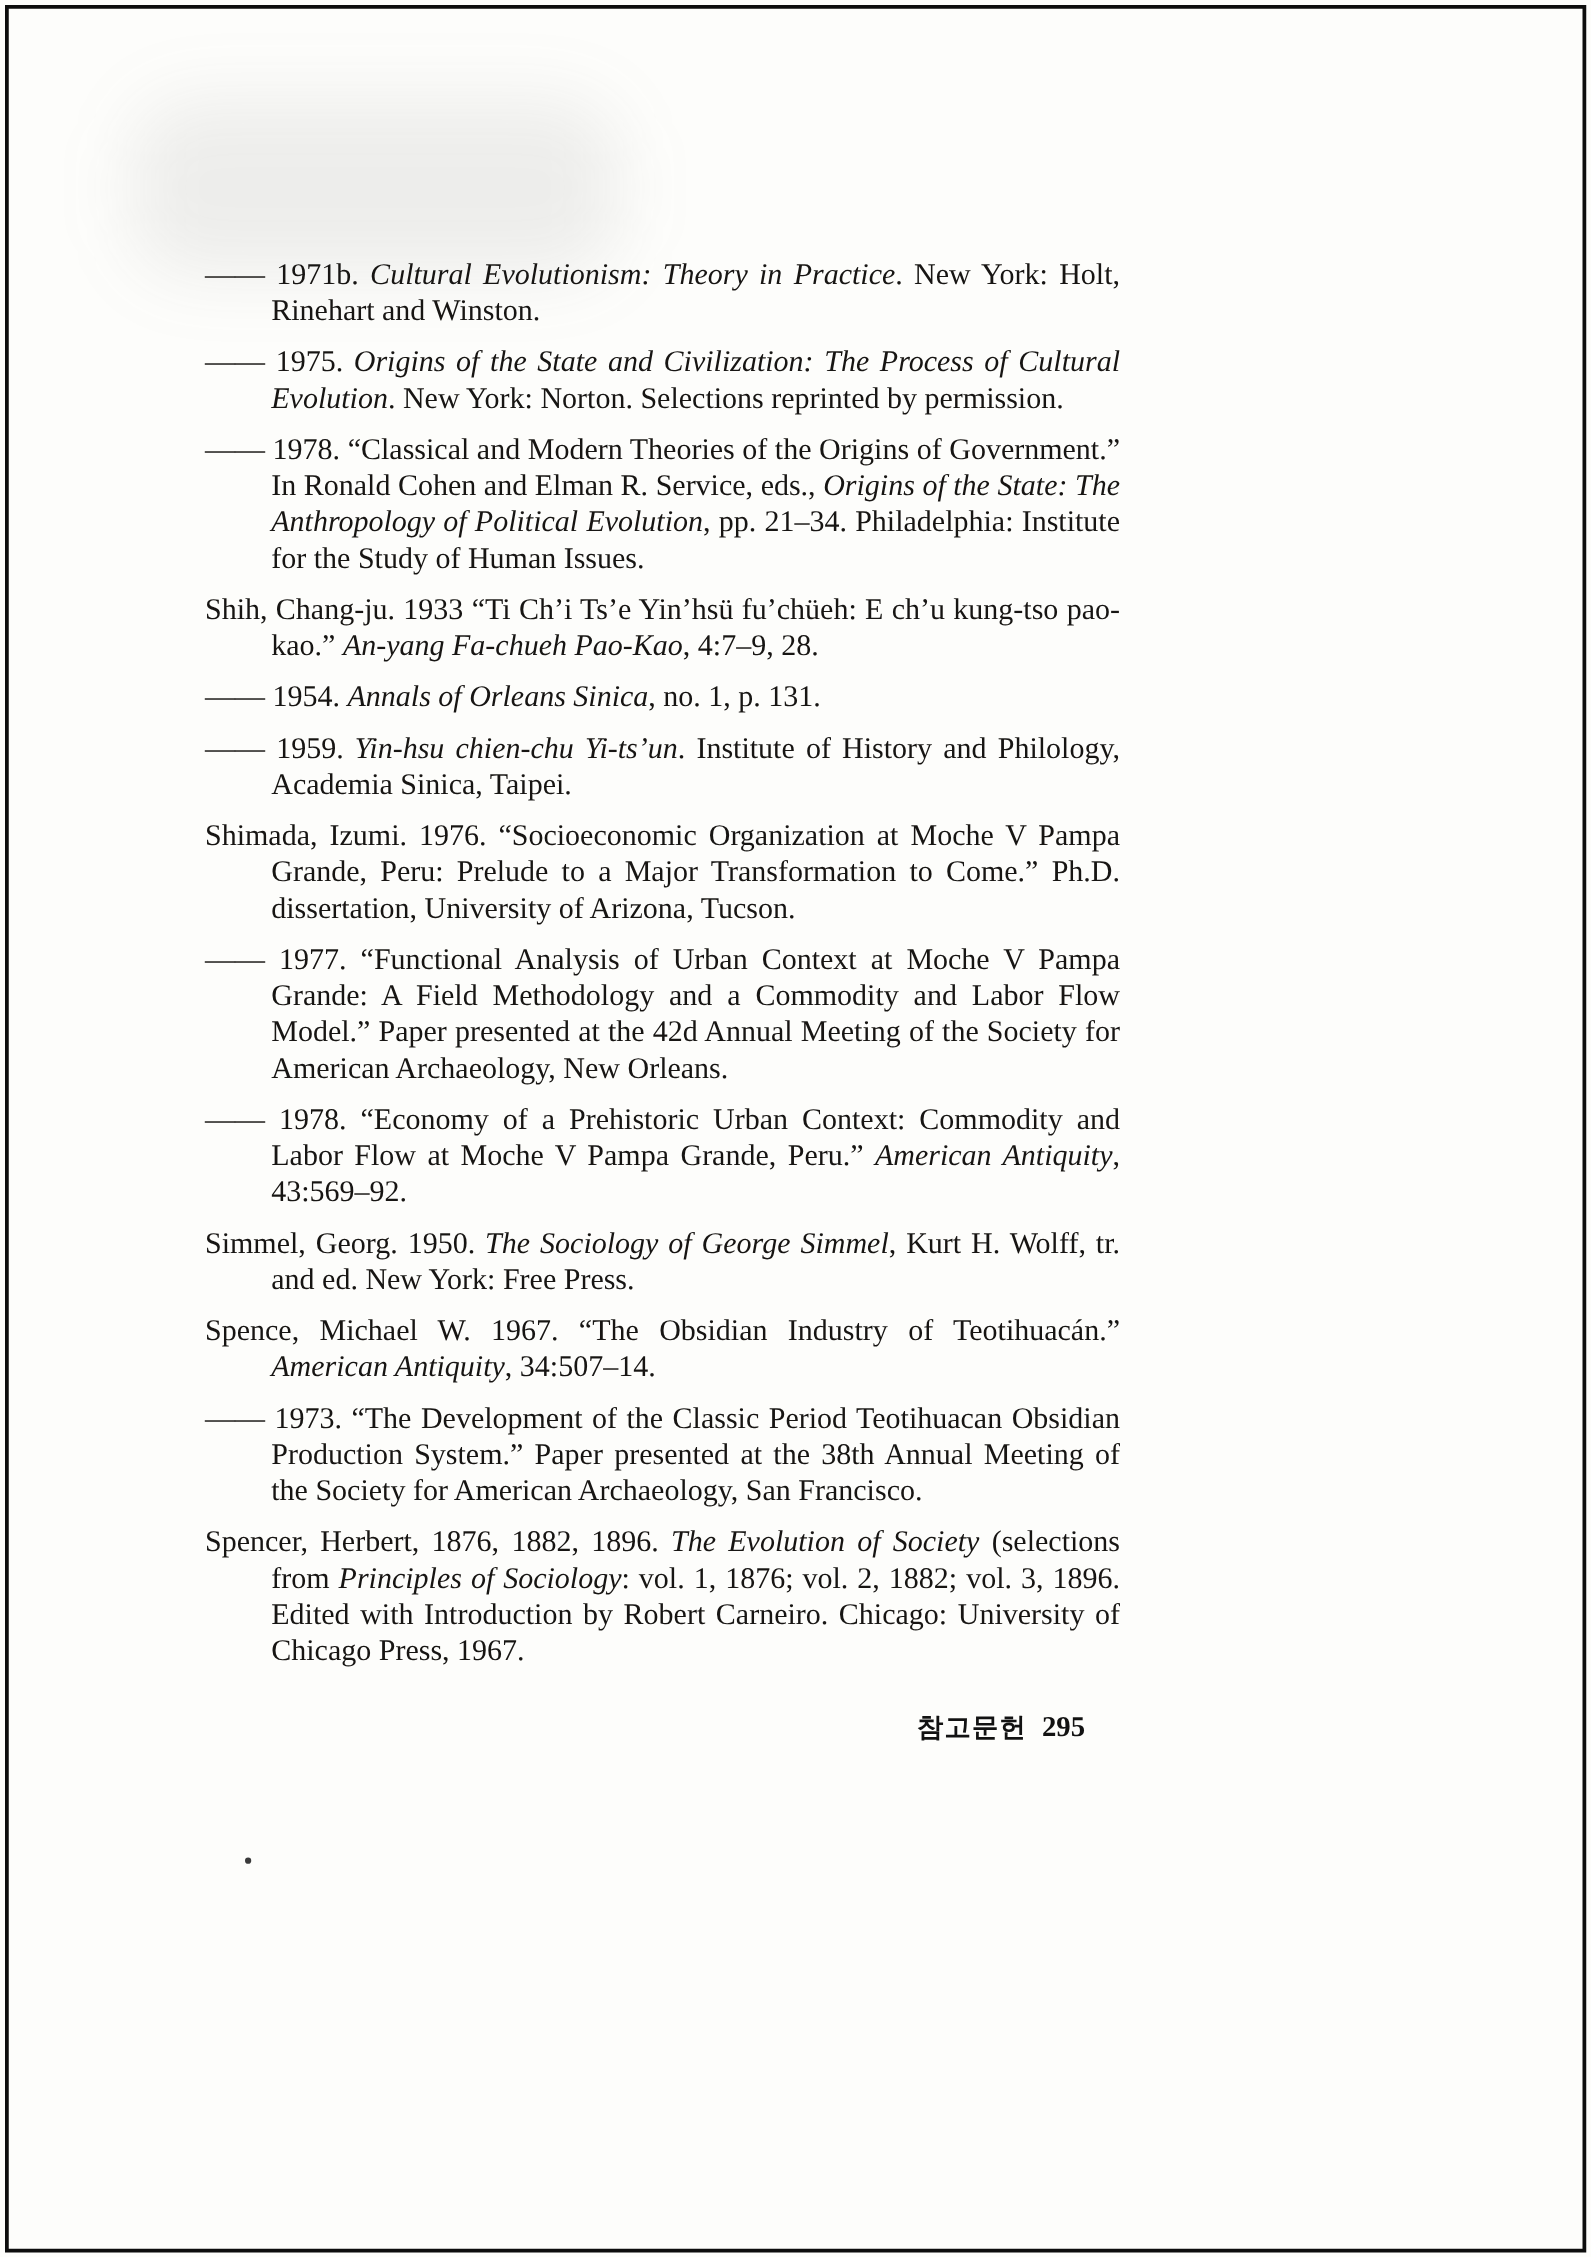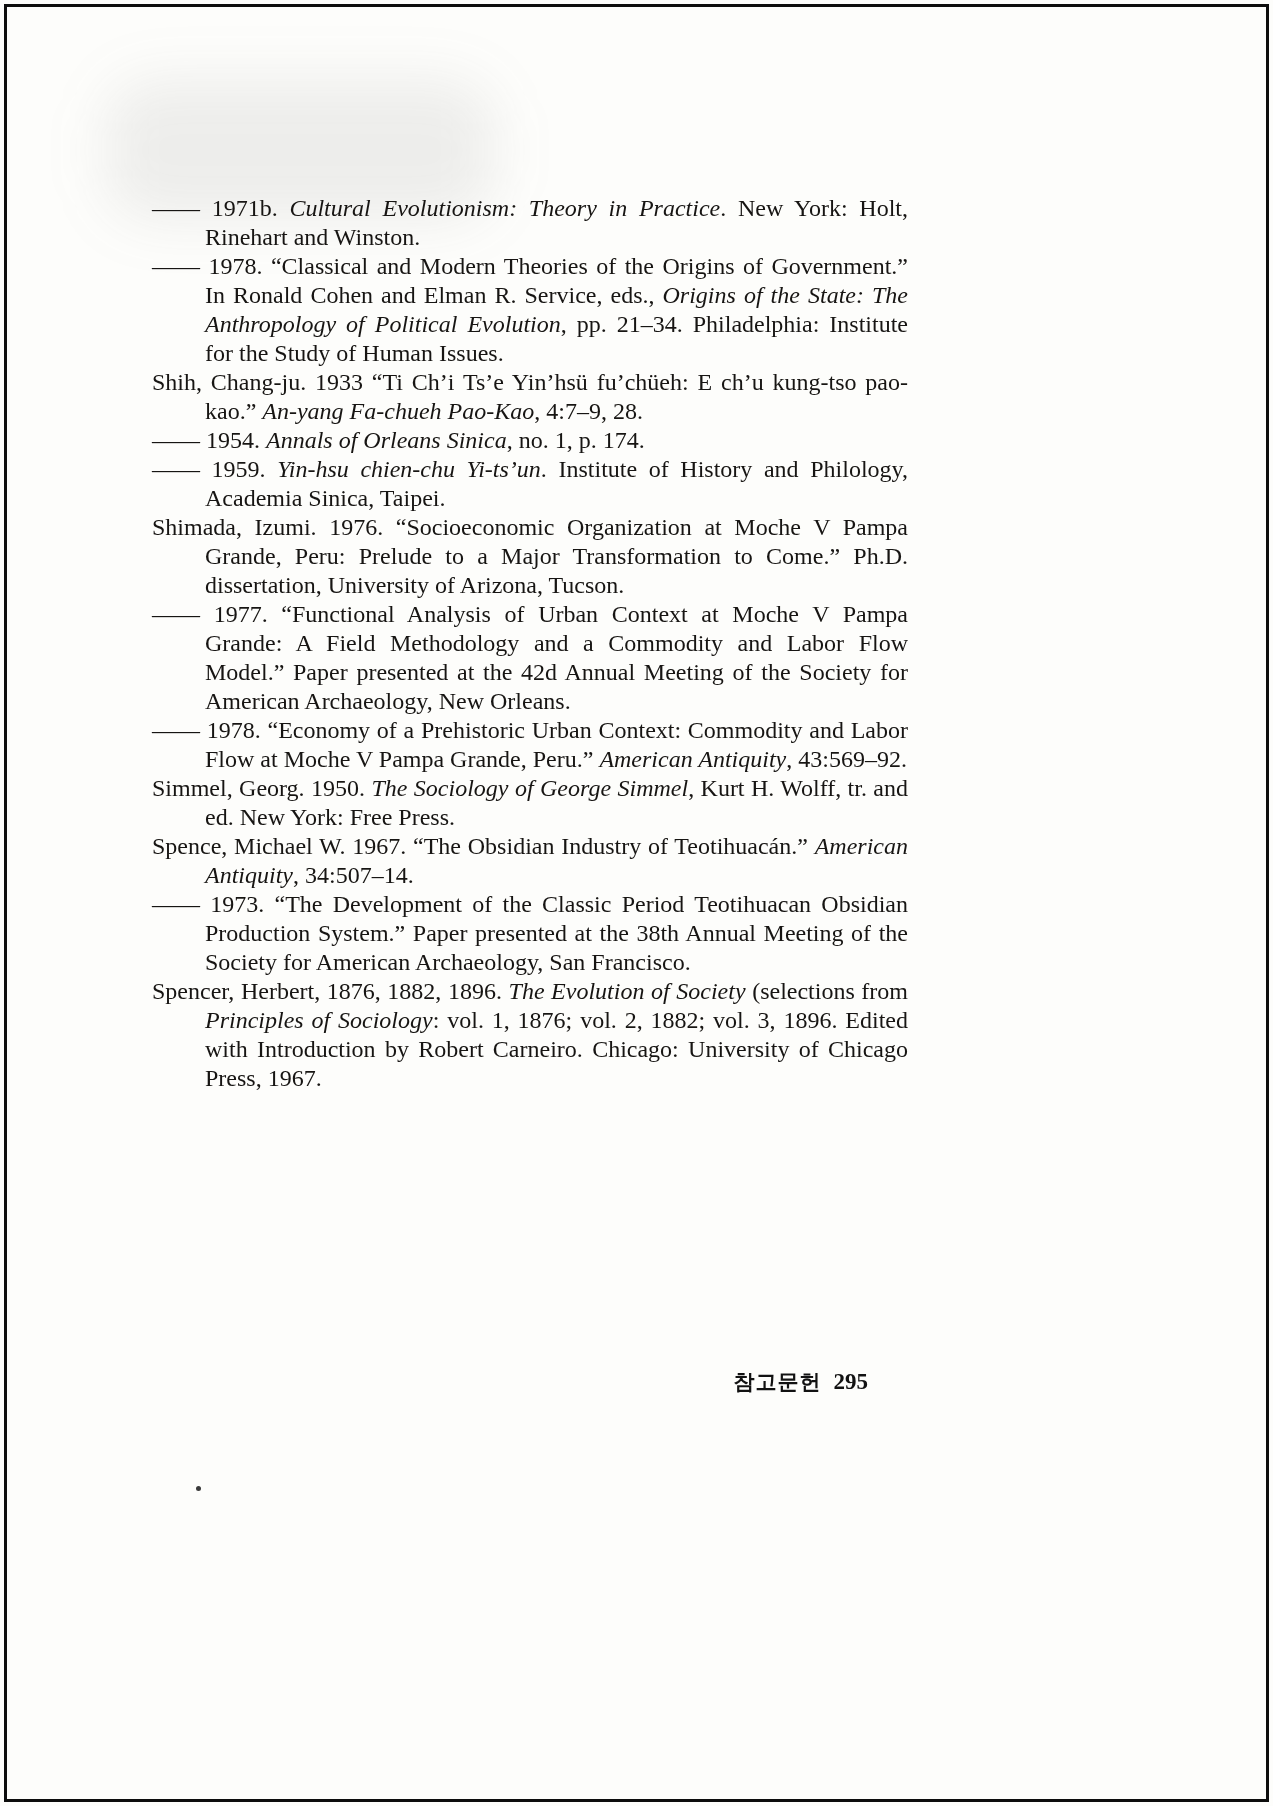--- a/index.html
+++ b/index.html
@@ -38,21 +38,21 @@
     width: 756px;
     color: #171513;
     font-family: "Liberation Serif", "DejaVu Serif", serif;
     font-size: 24px;
     line-height: 29px;
     text-align: justify;
     hyphens: auto;
     -webkit-hyphens: auto;
   }
   .entry {
-    margin: 0;
+    margin: 12px;
     padding-left: 53px;
     text-indent: -53px;
     font-family: Liberation Serif, serif;
   }
   .em {
     font-style: italic;
   }
   .footer {
     position: absolute;
     left: 152px;
@@ -88,23 +88,24 @@
 </head>
 <body>
 
 <div class="page">
   <div class="scan-shade"></div>
   <div class="scan-frame"></div>
 
   <div class="content" id="bibliography">
 
   <p class="entry"><span>—— 1971b. </span><span class="em">Cultural Evolutionism: Theory in Practice</span><span>. New York: Holt, Rinehart and Winston.</span></p>
+      <p class="entry"><span>—— 1975. </span><span class="em">Origins of the State and Civilization: The Process of Cultural Evolution</span><span>. New York: Norton. Selections reprinted by permission.</span></p>
       <p class="entry"><span>—— 1978. “Classical and Modern Theories of the Origins of Government.” In Ronald Cohen and Elman R. Service, eds., </span><span class="em">Origins of the State: The Anthropology of Political Evolution</span><span>, pp. 21–34. Philadelphia: Institute for the Study of Human Issues.</span></p>
       <p class="entry"><span>Shih, Chang-ju. 1933 “Ti Ch’i Ts’e Yin’hsü fu’chüeh: E ch’u kung-tso pao-kao.” </span><span class="em">An-yang Fa-chueh Pao-Kao</span><span>, 4:7–9, 28.</span></p>
-      <p class="entry"><span>—— 1954. </span><span class="em">Annals of Orleans Sinica</span><span>, no. 1, p. 174.</span></p>
+      <p class="entry"><span>—— 1954. </span><span class="em">Annals of Orleans Sinica</span><span>, no. 1, p. 131.</span></p>
       <p class="entry"><span>—— 1959. </span><span class="em">Yin-hsu chien-chu Yi-ts’un</span><span>. Institute of History and Philology, Academia Sinica, Taipei.</span></p>
       <p class="entry"><span>Shimada, Izumi. 1976. “Socioeconomic Organization at Moche V Pampa Grande, Peru: Prelude to a Major Transformation to Come.” Ph.D. dissertation, University of Arizona, Tucson.</span></p>
       <p class="entry"><span>—— 1977. “Functional Analysis of Urban Context at Moche V Pampa Grande: A Field Methodology and a Commodity and Labor Flow Model.” Paper presented at the 42d Annual Meeting of the Society for American Archaeology, New Orleans.</span></p>
       <p class="entry"><span>—— 1978. “Economy of a Prehistoric Urban Context: Commodity and Labor Flow at Moche V Pampa Grande, Peru.” </span><span class="em">American Antiquity</span><span>, 43:569–92.</span></p>
       <p class="entry"><span>Simmel, Georg. 1950. </span><span class="em">The Sociology of George Simmel</span><span>, Kurt H. Wolff, tr. and ed. New York: Free Press.</span></p>
       <p class="entry"><span>Spence, Michael W. 1967. “The Obsidian Industry of Teotihuacán.” </span><span class="em">American Antiquity</span><span>, 34:507–14.</span></p>
       <p class="entry"><span>—— 1973. “The Development of the Classic Period Teotihuacan Obsidian Production System.” Paper presented at the 38th Annual Meeting of the Society for American Archaeology, San Francisco.</span></p>
       <p class="entry"><span>Spencer, Herbert, 1876, 1882, 1896. </span><span class="em">The Evolution of Society</span><span> (selections from </span><span class="em">Principles of Sociology</span><span>: vol. 1, 1876; vol. 2, 1882; vol. 3, 1896. Edited with Introduction by Robert Carneiro. Chicago: University of Chicago Press, 1967.</span></p>
     </div>
 

